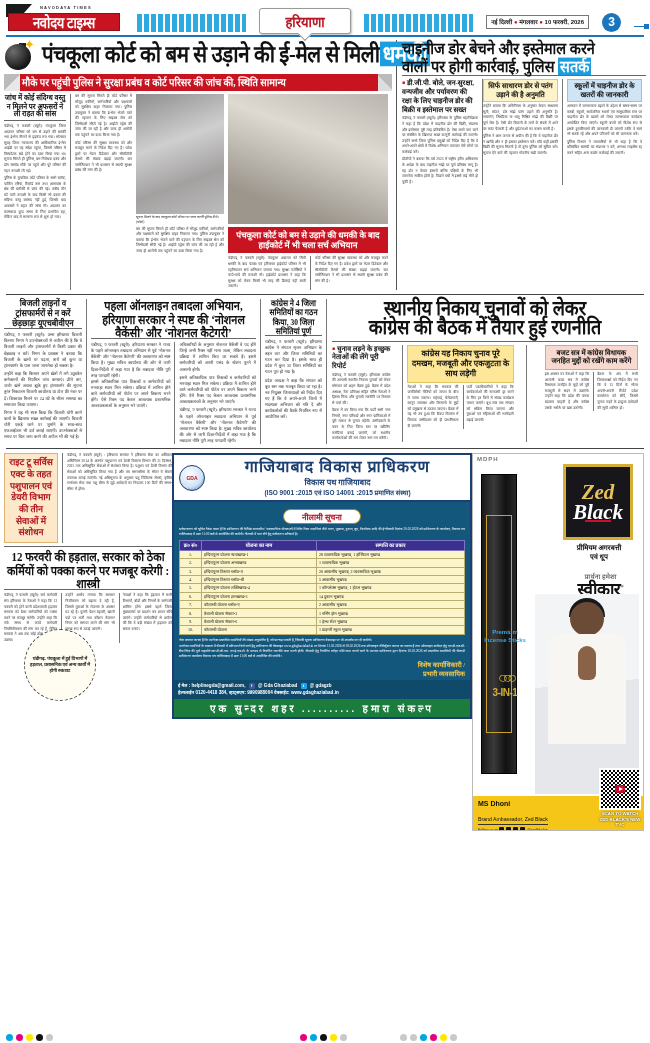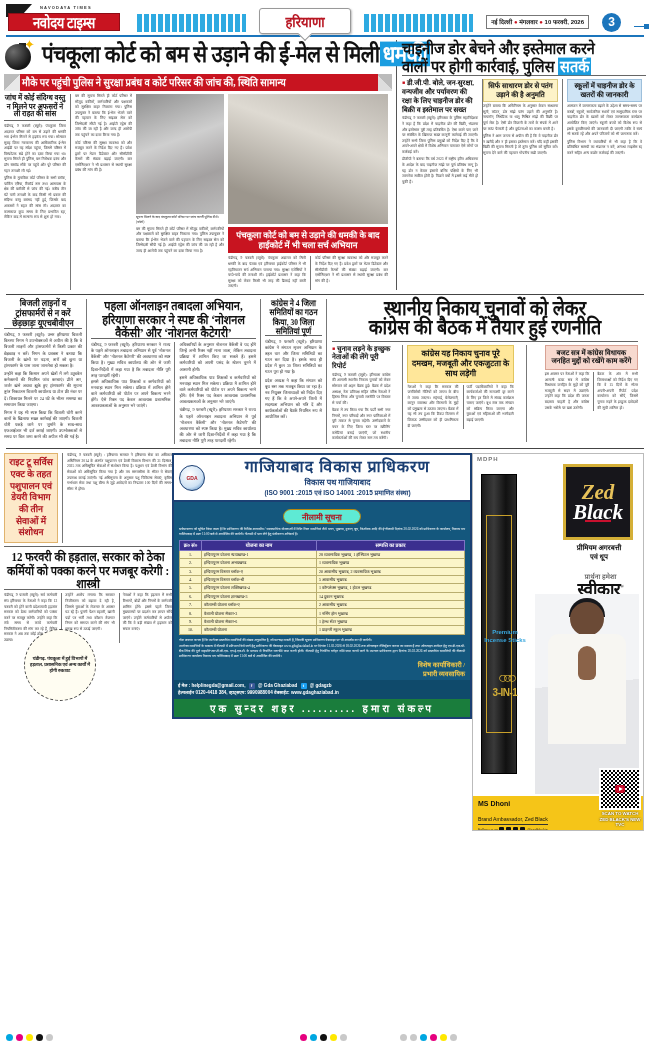--- a/index.html
+++ b/index.html
@@ -125,21 +125,21 @@
   .gda-logo { width:26px; height:26px; border-radius:50%; background:radial-gradient(circle at 40% 35%,#fff,#cfe2f4 60%,#2b6cb0);
      border:1.5px solid #1b3f73; flex:0 0 auto; position:relative; }
   .gda-logo:after { content:"GDA"; position:absolute; inset:0; display:flex; align-items:center; justify-content:center;
      font-size:5px; font-weight:bold; color:#b0141f; }
   .gda-title { flex:1 1 auto; text-align:center; }
   .gda-t1 { font-family:"Liberation Serif",serif; font-weight:bold; font-size:16px; color:#1b3f73; letter-spacing:1px; line-height:1.1; }
   .gda-t2 { font-family:"Liberation Serif",serif; font-weight:bold; font-size:8px; color:#1b3f73; }
   .gda-t3 { font-size:6.5px; font-weight:bold; color:#1b3f73; margin-top:1px; }
   .gda-body { background:#14577d; padding:4px 5px 2px 5px; }
   .gda-ribbon { text-align:center; margin-bottom:3px; }
-  .gda-ribbon span { display:inline-block; background:#5eead4; border:1px solid #b8860b; border-radius:10px;
+  .gda-ribbon span { display:inline-block; background:#ffffff; border:1px solid #b8860b; border-radius:10px;
      padding:1px 18px; color:#b0141f; font-family:"Liberation Serif",serif; font-weight:bold; font-size:8px; }
   .gda-para { color:#fff; font-size:3.3px; line-height:1.5; text-align:justify; font-family:"Liberation Serif",serif; }
   .gda-table { width:100%; border-collapse:collapse; margin:3px 0; font-family:"Liberation Serif",serif; }
   .gda-table th { background:#3b2f8f; color:#fff; font-size:5px; padding:1.5px 2px; border:0.5px solid #7d74c4; }
   .gda-table td { background:#fbf5c9; color:#111; font-size:4px; padding:1.2px 2px; border:0.5px solid #b9ae70; }
   .gda-table td.idx { text-align:center; width:22px; }
   .gda-table td.nm { width:115px; }
   .gda-sign { color:#f6c948; font-family:"Liberation Serif",serif; font-weight:bold; font-size:6.5px; text-align:right; line-height:1.3; margin-top:2px; }
   .gda-contact { background:#0f4a6b; color:#fff; font-size:4.6px; padding:2px 4px; line-height:1.6; font-weight:bold; }
   .gda-contact .sq { display:inline-block; width:6px; height:6px; background:#3b5998; color:#fff; font-size:4px;

